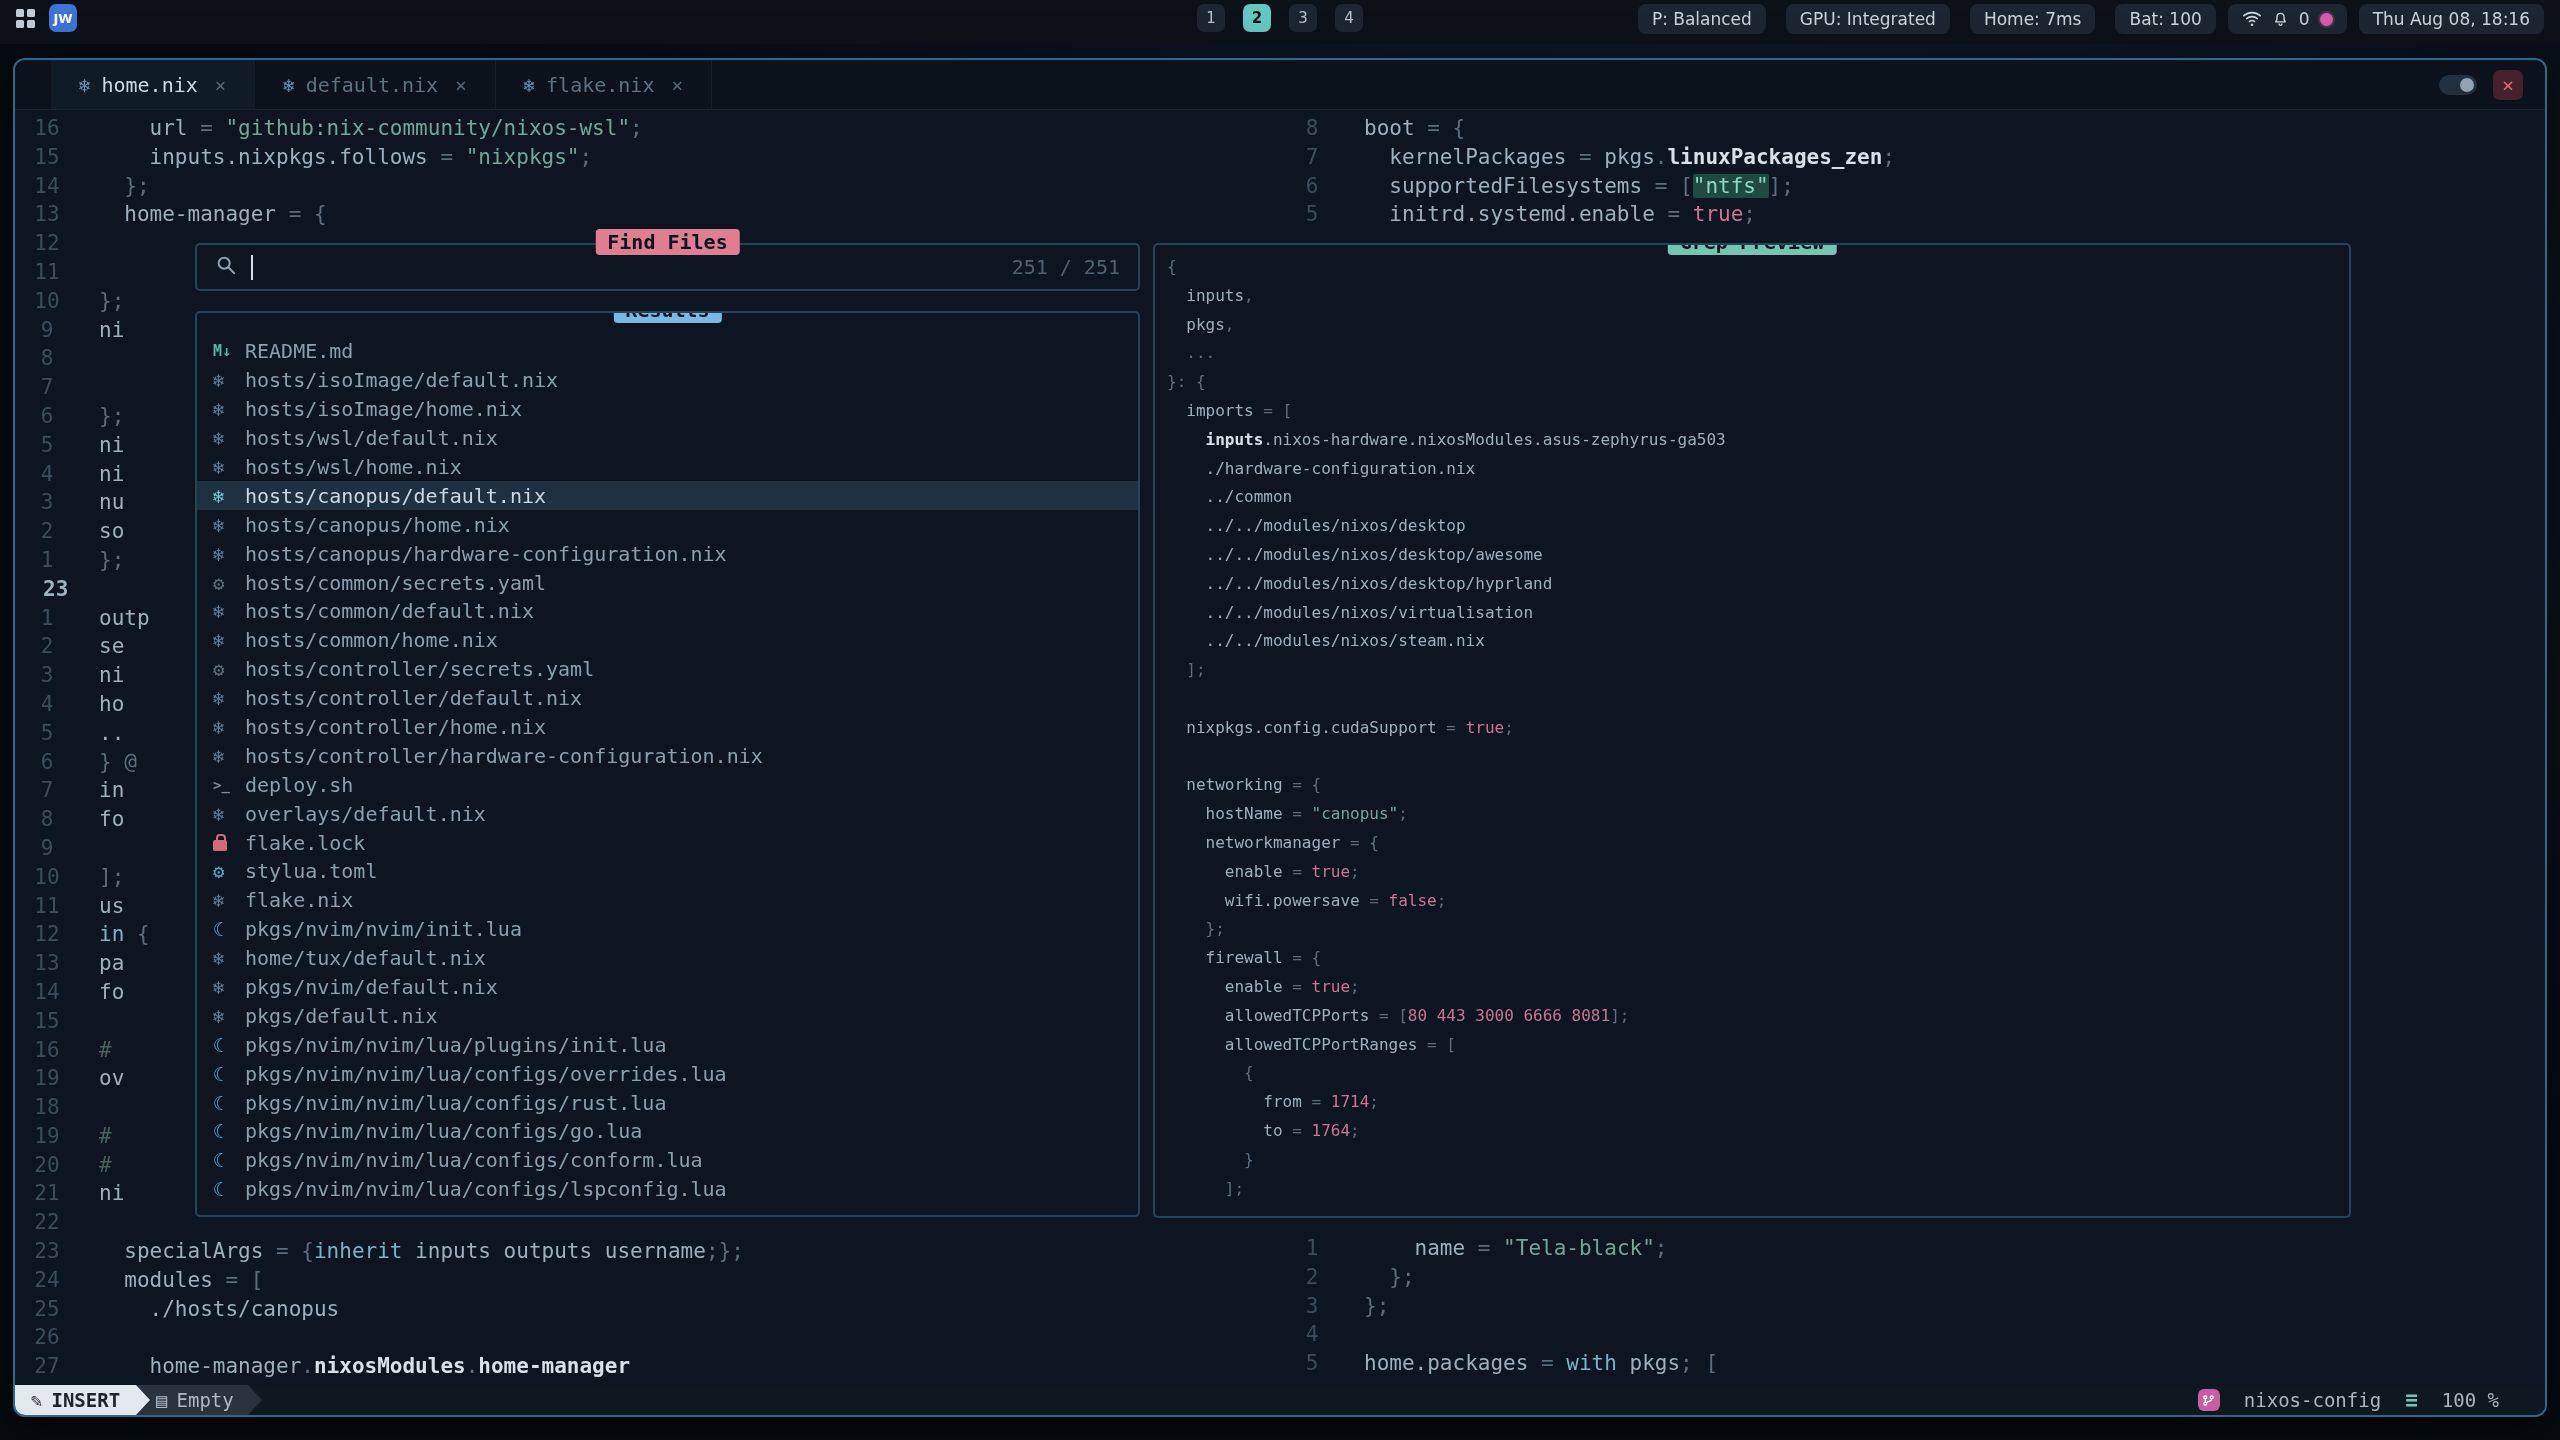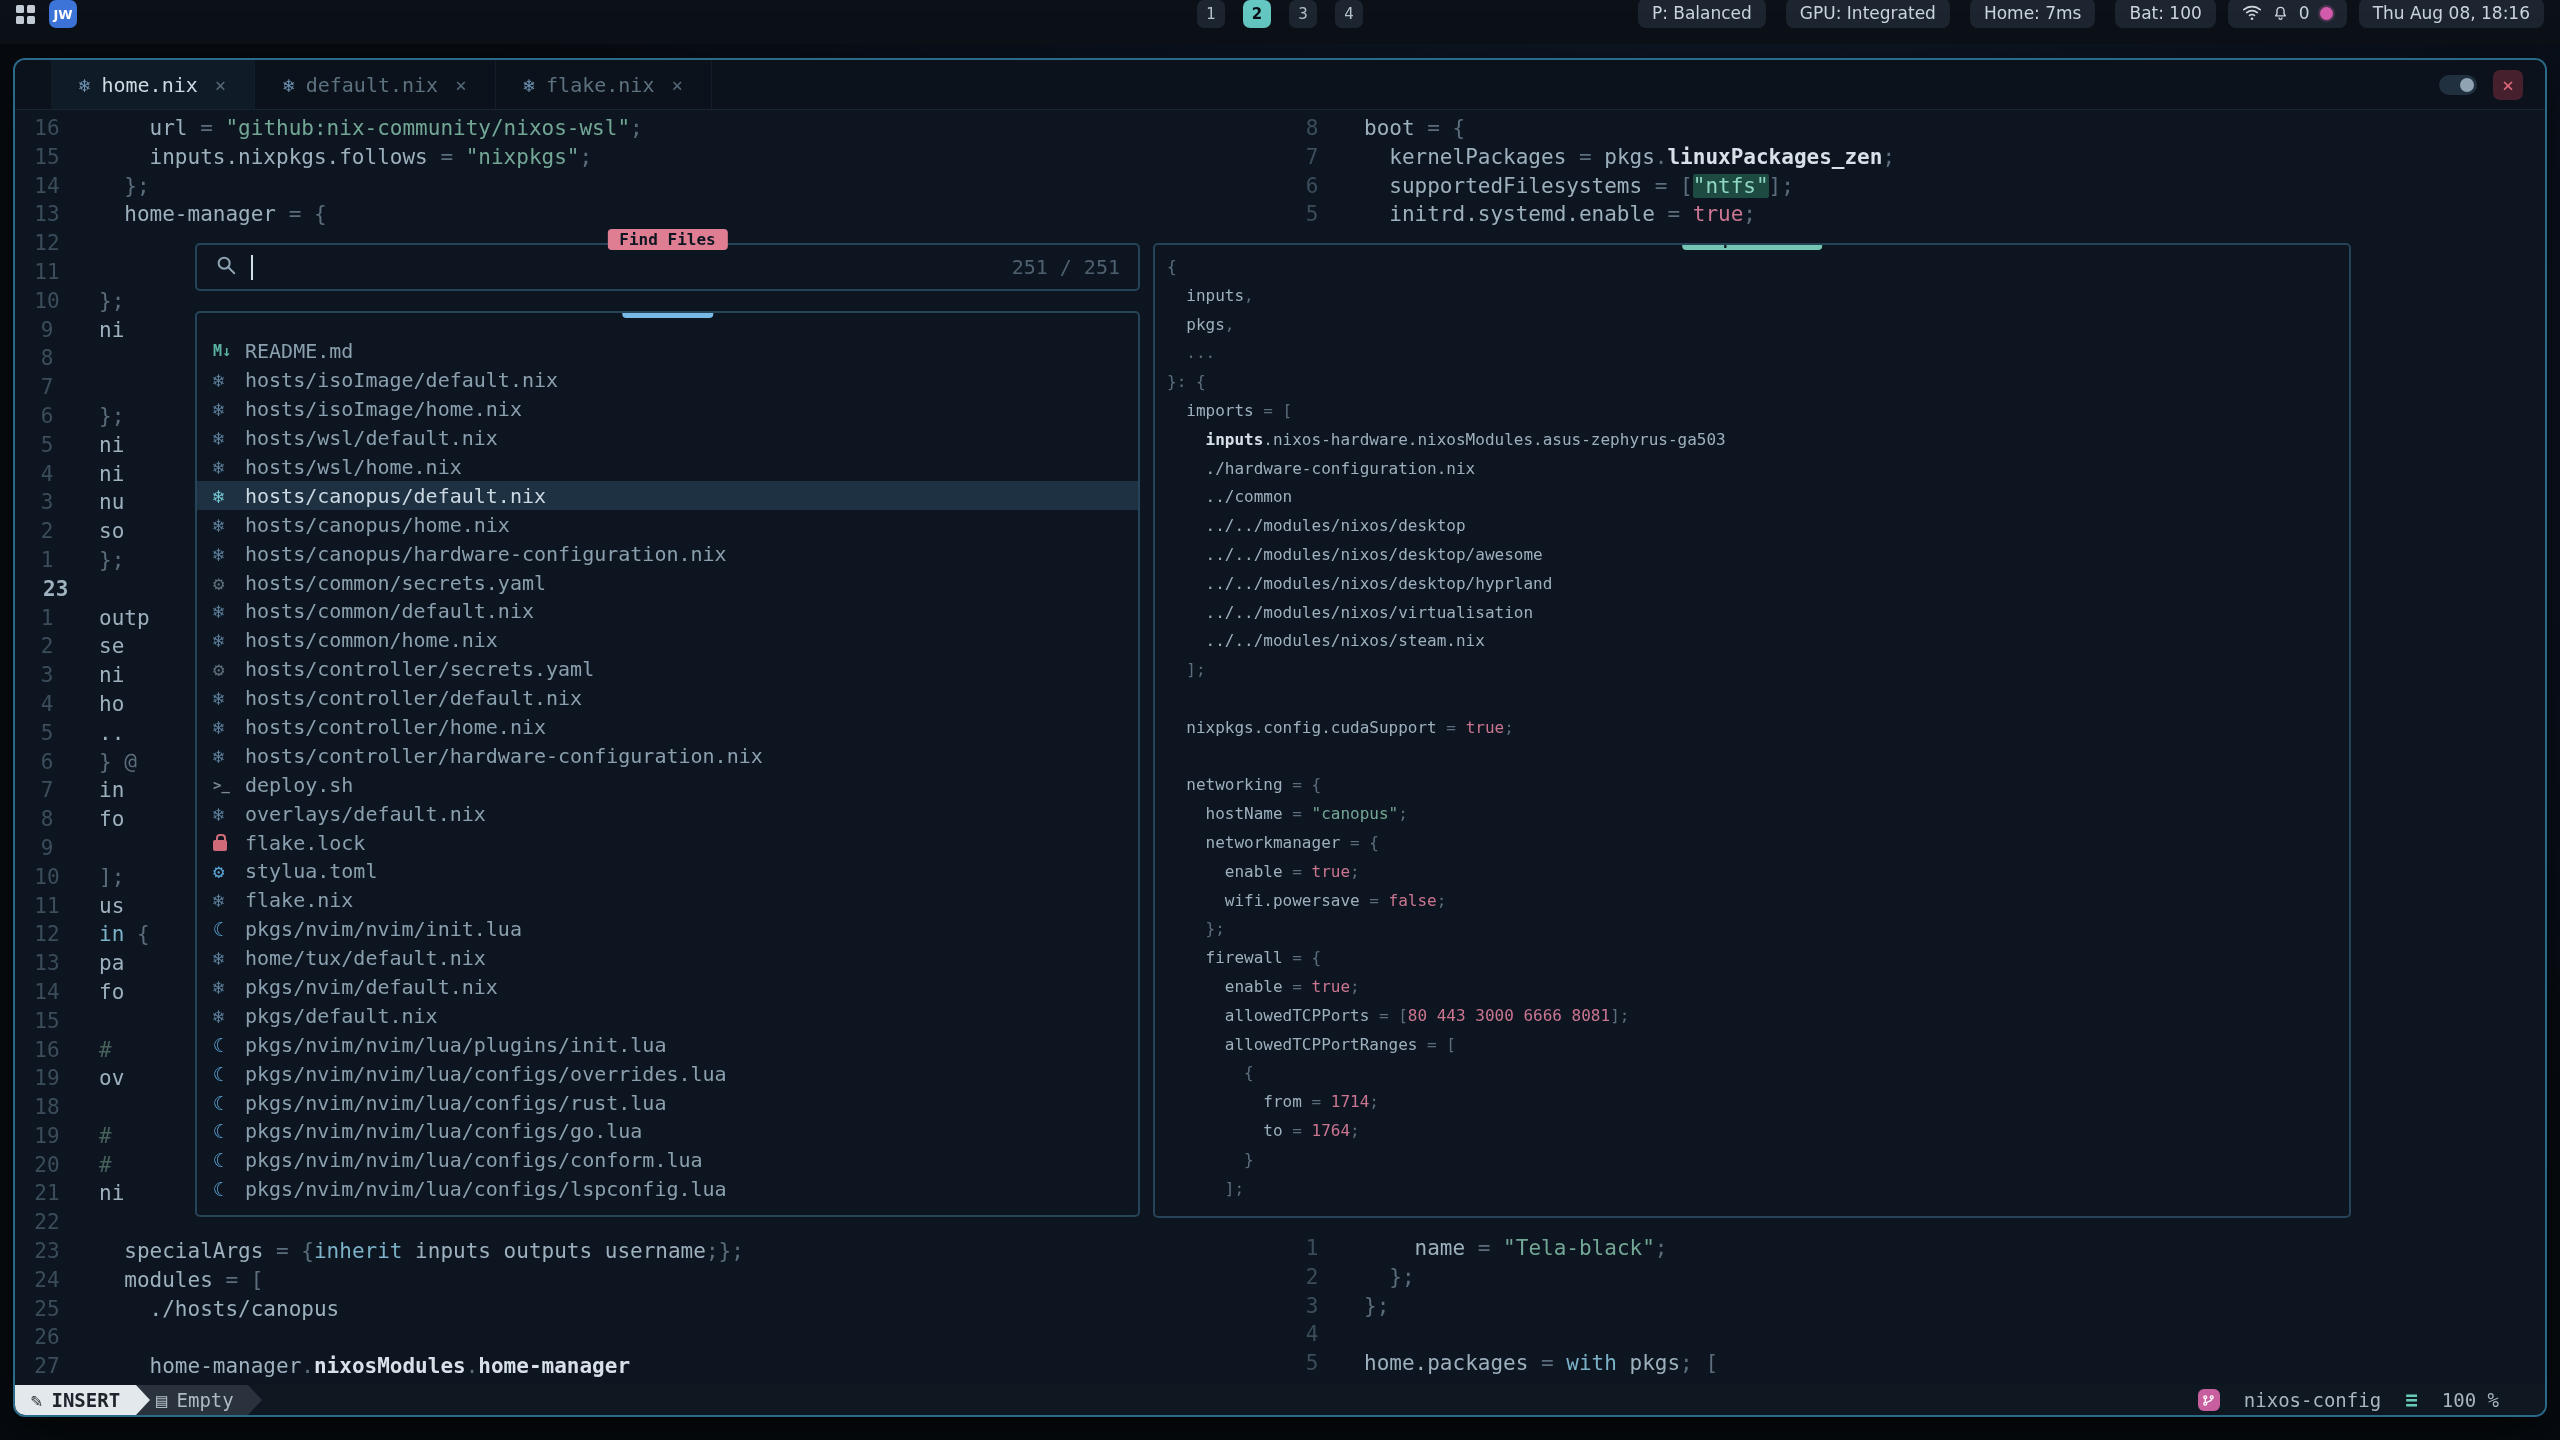--- a/index.html
+++ b/index.html
@@ -33,21 +33,21 @@
   }
   *{box-sizing:border-box}
   html,body{margin:0;padding:0}
   body{
     width:2560px;height:1440px;overflow:hidden;position:relative;
     background:radial-gradient(1400px 900px at 68% 30%, #122230 0%, #0b1320 55%, var(--desk) 100%);
     font-family:"DejaVu Sans Mono", monospace;
   }
   
   .topbar{position:absolute;top:0;left:0;right:0;height:44px;background:var(--bar-bg);
-    display:flex;align-items:flex-end;padding:16px 16px;font-family:"DejaVu Sans",sans-serif;font-size:17px;color:var(--pill-text)}
+    display:flex;align-items:flex-start;padding:4px 16px;font-family:"DejaVu Sans",sans-serif;font-size:17px;color:var(--pill-text)}
   .tb-left{display:flex;align-items:center;gap:14px}
   .grid2{display:grid;grid-template-columns:8px 8px;gap:3px}
   .grid2 .sq{width:8px;height:8px;background:#c3ccd4;border-radius:1.5px}
   .logo{width:28px;height:28px;border-radius:7px;background:#3d74d8;color:#fff;font-weight:bold;font-size:13px;
     display:flex;align-items:center;justify-content:center}
   .workspaces{position:absolute;left:50%;transform:translateX(-50%);display:flex;gap:18px}
   .ws{width:28px;height:28px;border-radius:7px;background:var(--pill);color:#b7c2cc;font-size:15px;
     display:flex;align-items:center;justify-content:center;cursor:default}
   .ws.active{background:var(--ws-active);color:#0c1016;font-weight:bold}
   .tb-right{margin-left:auto;display:flex;align-items:center;gap:12px}
@@ -83,21 +83,21 @@
   .gut{flex:0 0 84px;padding-right:20px;text-align:center;color:var(--gut)}
   .gut.cur{color:var(--gut-cur);font-weight:bold;text-align:left;padding-left:28px}
   .code{white-space:pre}
   .t{color:var(--code)} .o{color:var(--punct)} .s{color:var(--string)}
   .n{color:var(--pink)} .b{color:var(--boldc);font-weight:bold}
   .k{color:var(--keyword)} .c{color:var(--comment)}
   .sh{color:#8fd7c4;background:#1d4a41;border-radius:2px}
   
   .fbox{position:absolute;background:var(--win-bg);border:2px solid var(--pop-border);border-radius:5px}
   .ftitle{position:absolute;top:-16px;left:50%;transform:translateX(-50%);padding:1px 12px;border-radius:4px;
-    font-size:16px;font-weight:bold;color:#0d1520;white-space:nowrap}
+    font-size:20px;font-weight:bold;color:#0d1520;white-space:nowrap}
   .ftitle.pink{background:var(--badge-pink)}
   .ftitle.blue{background:var(--badge-blue)}
   .ftitle.teal{background:var(--badge-teal)}
   .promptbox{left:180px;top:183px;width:945px;height:48px;display:flex;align-items:center;padding:0 18px}
   .promptbox svg{flex:none}
   .cursorbar{width:2px;height:25px;background:#d3dde4;margin-left:14px}
   .count{margin-left:auto;color:#4e6170;font-size:20px}
   .resultsbox{left:180px;top:251px;width:945px;height:906px;padding-top:24px;overflow:hidden}
   .rrow{display:flex;align-items:center;height:28.9px;padding-left:14px;color:#8ba0af;font-size:20px;white-space:pre;cursor:default}
   .rrow.sel{background:var(--sel-row);color:#cdd9e2}

